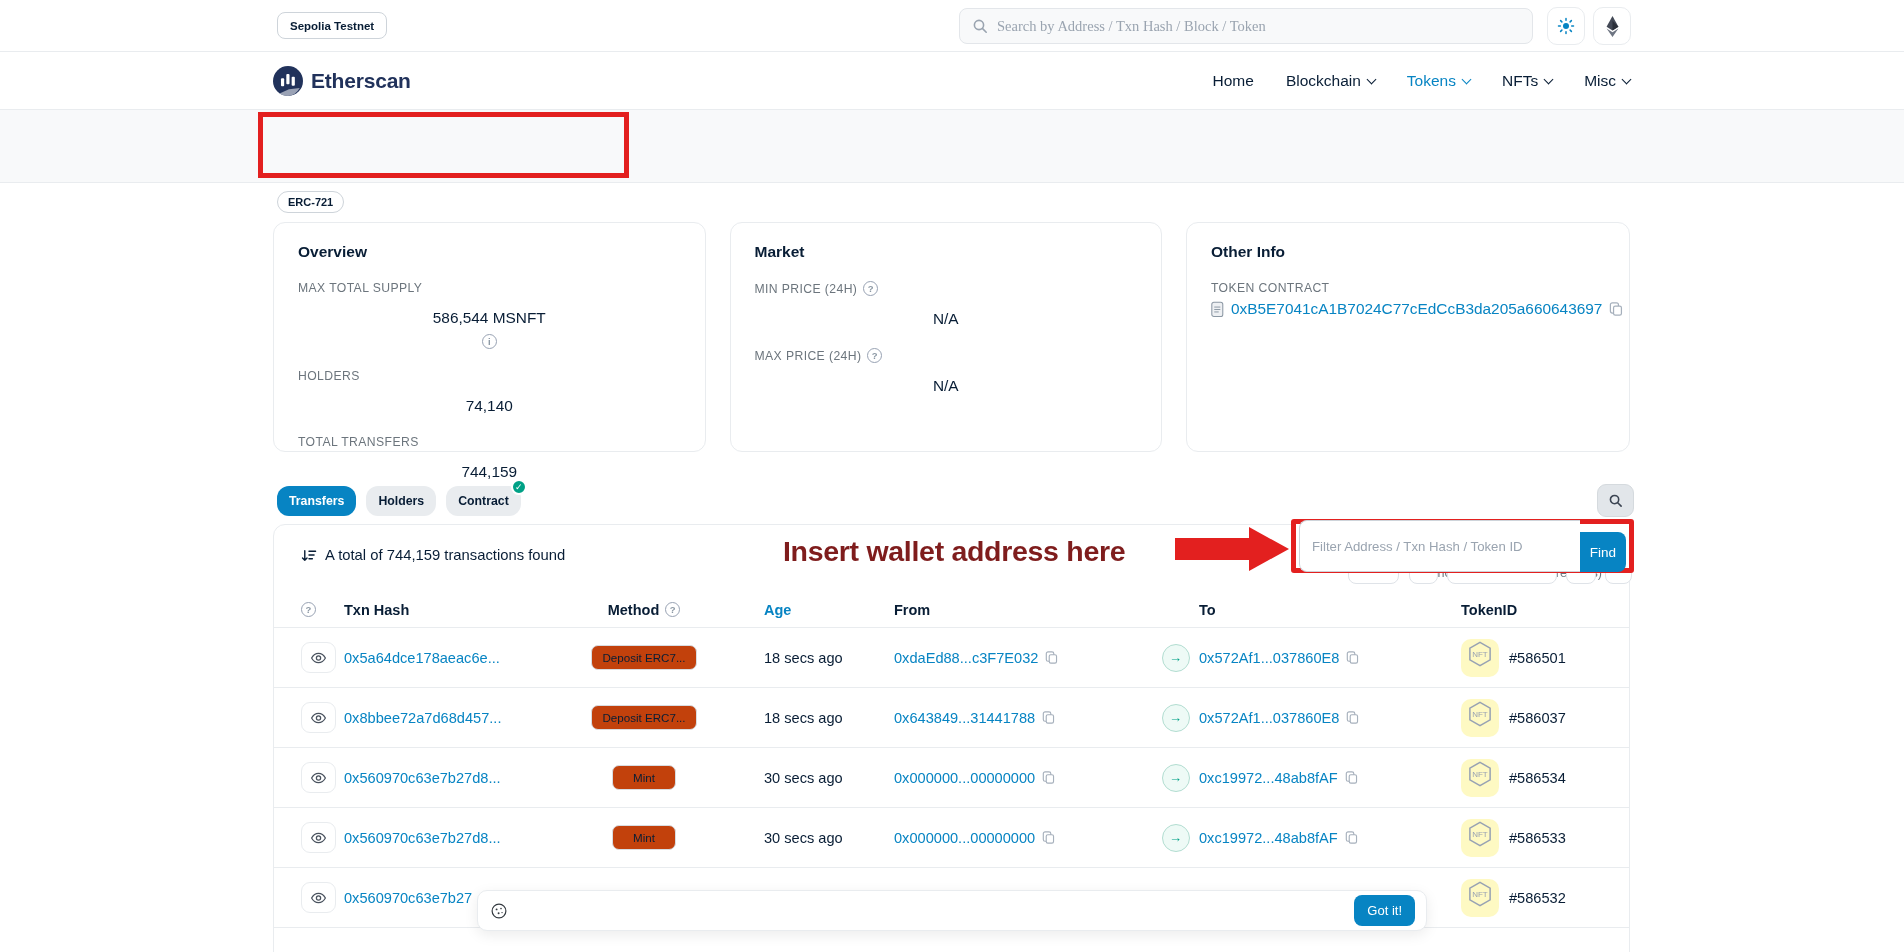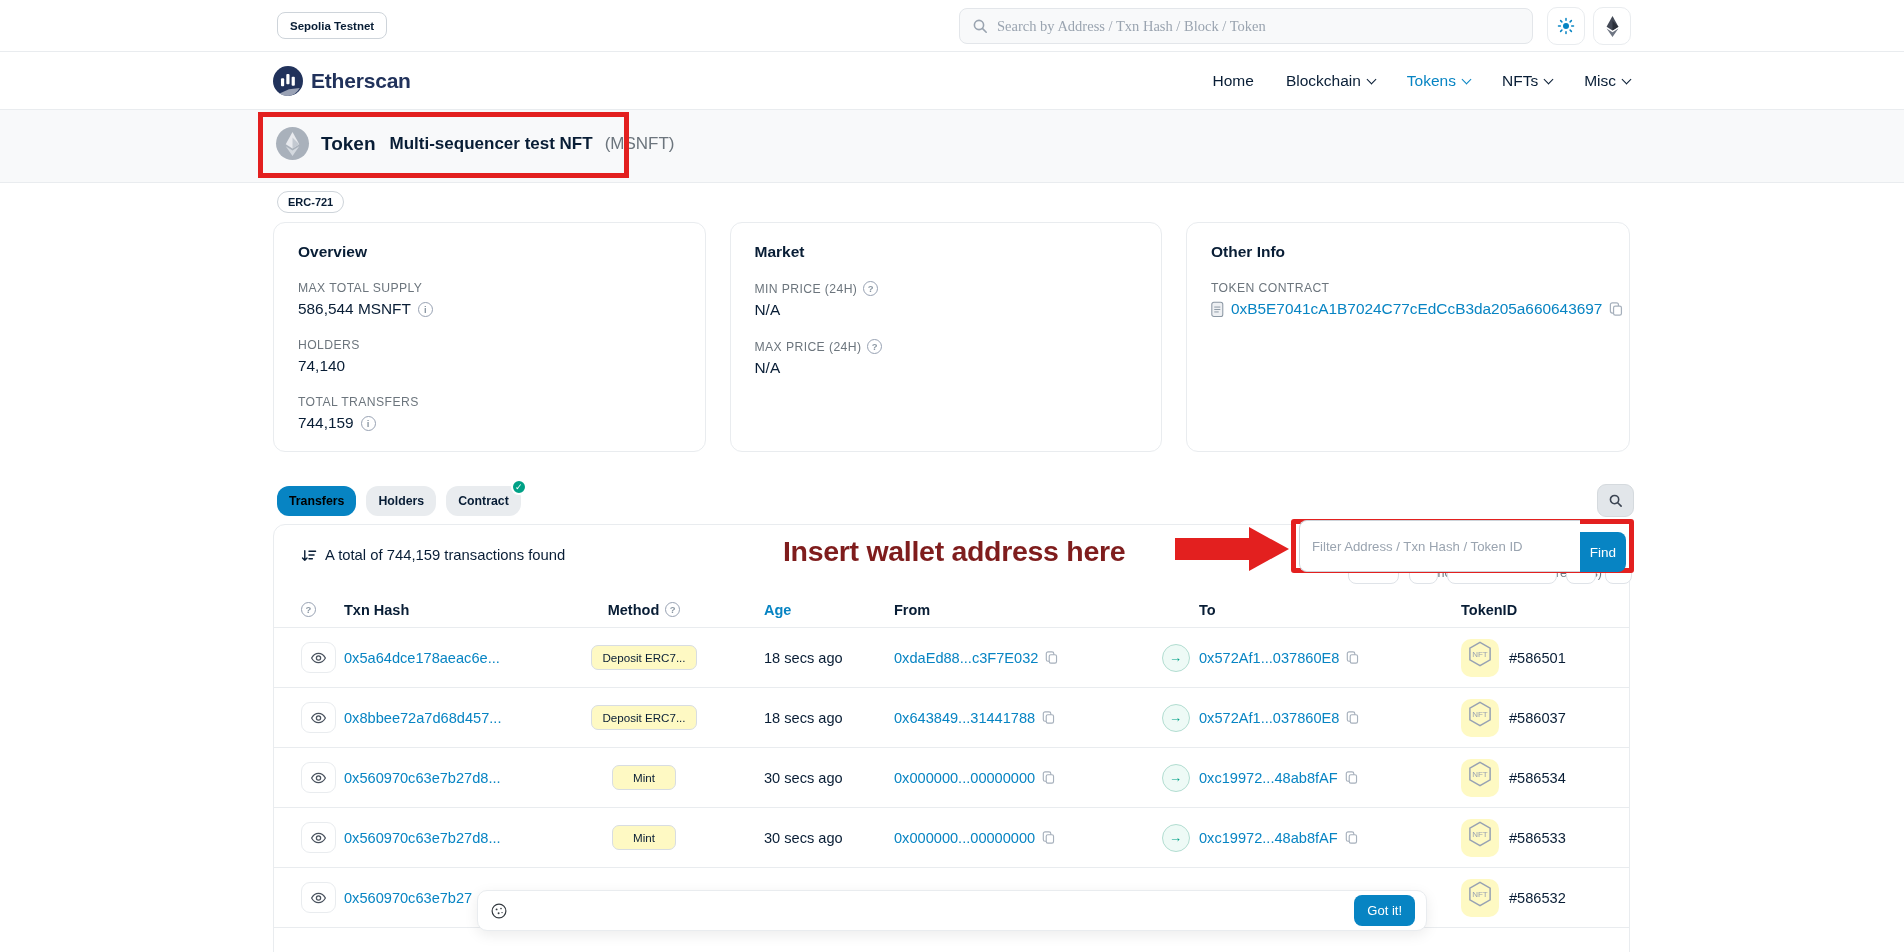--- a/index.html
+++ b/index.html
@@ -40,32 +40,32 @@
   .red-box-token { position:absolute; left:258px; top:112px; width:371px; height:66px; border:5px solid #e3201f; z-index:10; pointer-events:none; }
   .erc-badge { position:absolute; left:277px; top:191px; height:22px; display:inline-flex; align-items:center; padding:0 10px;
     border:1px solid #ced4da; border-radius:11px; background:#fff; font-size:11px; font-weight:700; color:#081d35; }
 
   
   .cards-row { position:absolute; left:273px; top:222px; width:1357px; display:flex; gap:24px; }
   .card { width:444px; height:230px; background:#fff; border:1px solid #e9ecef; border-radius:12px; padding:20px 24px; }
   .card-title { font-size:15.5px; font-weight:700; color:#081d35; }
   .stat { margin-top:20px; }
   .stat-label { font-size:12.2px; color:#6c757d; letter-spacing:0.4px; display:flex; align-items:center; gap:6px; }
-  .stat-value { margin-top:5px; font-size:15.4px; color:#081d35; display:flex; align-items:center; gap:7px; }
+  .stat-value { margin-top:14px; font-size:15.4px; color:#081d35; display:flex; align-items:center; gap:7px;flex-direction:column; }
   .qmark, .imark { display:inline-flex; width:15px; height:15px; border:1.2px solid #98a2b3; border-radius:50%;
     color:#8c98a4; font-size:9.5px; font-weight:700; align-items:center; justify-content:center; flex:none; }
   .contract-line { margin-top:5px; display:flex; align-items:center; gap:7px; font-size:15.4px; }
   a.lnk { color:#0784c3; text-decoration:none; cursor:pointer; }
   .copy-btn { display:inline-flex; cursor:pointer; }
 
   
   .tabs-row { position:absolute; left:277px; top:486px; display:flex; gap:10px; }
   .tab-pill { position:relative; height:30px; display:inline-flex; align-items:center; padding:0 12px; border-radius:12px;
     font-size:12.3px; font-weight:700; background:#e9ecef; color:#081d35; cursor:pointer; }
-  .tab-pill.active { background:#0784c3; color:#000000; }
+  .tab-pill.active { background:#0784c3; color:#ffffff; }
   .verified-dot { position:absolute; right:-6px; top:-7px; width:16px; height:16px; border-radius:50%; background:#00a186;
     color:#fff; font-size:9px; display:flex; align-items:center; justify-content:center; border:2px solid #fff; }
   .mini-search-btn { position:absolute; left:1597px; top:484px; width:37px; height:33px; background:#e2e6ea; border:1px solid #d5dade;
     border-radius:9px; display:flex; align-items:center; justify-content:center; cursor:pointer; z-index:5; }
 
   
   .transfers-card { position:absolute; left:273px; top:524px; width:1357px; height:440px; background:#fff;
     border:1px solid #e9ecef; border-radius:12px; z-index:1; }
   .card-head { padding:22px 27px 0;text-align:right; }
   .summary-line { display:flex; align-items:center; gap:8px; font-size:14.8px; color:#081d35; }
@@ -79,21 +79,21 @@
   .c { display:flex; align-items:center; }
   .c-eye { justify-content:flex-start; }
   .c-method { justify-content:center; }
   .c-age { padding-left:20px; color:#081d35; }
   .c-from, .c-to { gap:7px; }
   .c-arrow { justify-content:center; }
   .c-nft { gap:10px; }
   .eye-btn { width:35px; height:31px; border:1px solid #e9ecef; background:#fff; border-radius:9px;
     display:flex; align-items:center; justify-content:center; cursor:pointer; }
   .method-badge { min-width:64px; text-align:center; padding:5px 10px; border:1px solid #d8dde2; border-radius:7px;
-    background:#fef9c3; font-size:11.6px; font-weight:500; color:#081d35; cursor:pointer; white-space:nowrap; }
+    background:#c2410c; font-size:11.6px; font-weight:500; color:#081d35; cursor:pointer; white-space:nowrap; }
   .dir-circle { width:28px; height:28px; border-radius:50%; background:#eefaf6; border:1px solid #b2ddd1; color:#00a186;
     display:flex; align-items:center; justify-content:center; font-size:13px; font-weight:700; }
   .nft-badge { width:38px; height:38px; border-radius:10px; background:#fef9c3; display:flex; justify-content:center; }
   .tid { color:#081d35; }
 
   
   .ann-text { position:absolute; left:783px; top:535px; font-size:28.5px; font-weight:800; color:#7f1d1d;
     letter-spacing:-0.3px; z-index:30; white-space:nowrap; }
   .ann-arrow { position:absolute; left:1175px; top:527px; width:114px; height:44px; z-index:30; }
   .ann-arrow .bar { position:absolute; left:0; top:11px; width:74px; height:22px; background:#e3201f; }
@@ -182,32 +182,20 @@
           <i class="caret"></i>
         </span>
       <span class="nav-item">
           <span>Misc</span>
           <i class="caret"></i>
         </span>
     </div>
   </div>
 
   <div class="token-section"></div>
-  <div class="token-head">
-    <span class="token-avatar">
-      <svg width="15" height="24" viewBox="0 0 24 39">
-          <polygon points="12,0 23,20 12,27 1,20" fill="#e8eaee"></polygon>
-          <polygon points="12,39 23,23 12,30 1,23" fill="#d4d9df"></polygon>
-          <polygon points="12,9 12,27 23,20" fill="#c3c9d1"></polygon>
-        </svg>
-    </span>
-    <span class="t-label">Token</span>
-    <span class="t-name">Multi-sequencer test NFT</span>
-    <span class="t-sym">(MSNFT)</span>
-  </div>
   <div class="red-box-token"></div>
   <span class="erc-badge">ERC-721</span>
 
   <div class="cards-row">
 
     <div class="card">
       <div class="card-title">Overview</div>
       <div class="stat">
         <div class="stat-label">MAX TOTAL SUPPLY</div>
         <div class="stat-value">

